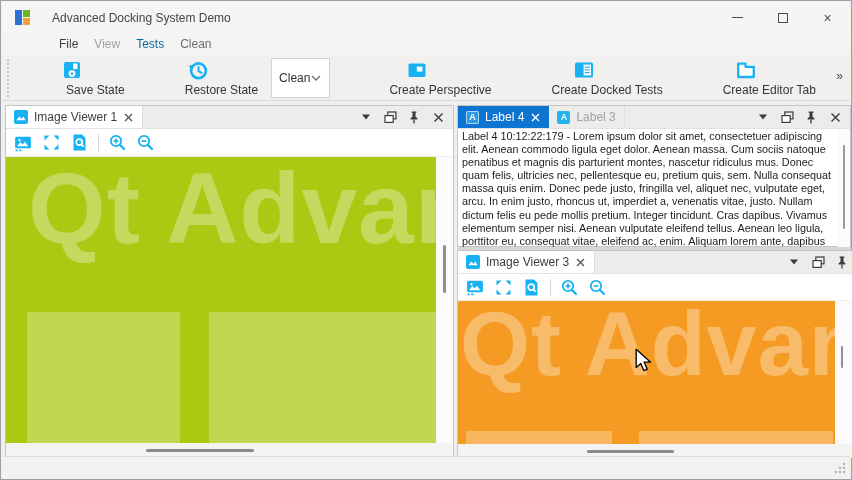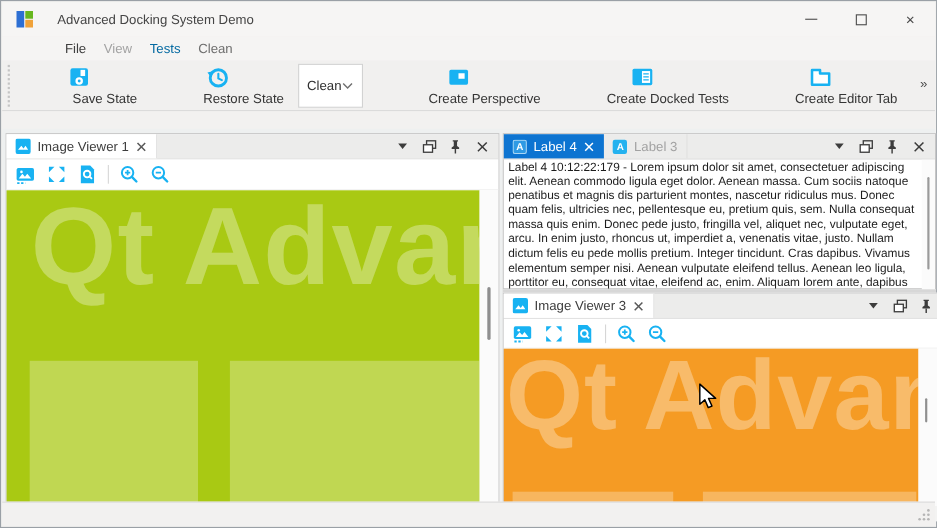--- a/index.html
+++ b/index.html
@@ -29,21 +29,21 @@
   .toolbar { position:absolute; left:1px; right:1px; top:54px; height:46px; background:#f1f0ef; border-bottom:1px solid #dbdbdb; display:flex; align-items:center; padding-left:4px; }
   .tb-handle { width:3px; height:38px; border-left:2px dotted #c4c4c4; margin:0 4px 0 1px; }
   .tbtn { display:flex; flex-direction:column; align-items:center; justify-content:flex-start; padding:2px 7px; height:42px; }
   .tbtn .ticon { height:24px; display:flex; align-items:center; }
   .tbtn .tlabel { font-size:12px; color:#353535; margin-top:1px; white-space:nowrap;margin-left:46px; }
   .combo { width:95px; height:40px; background:#fff; border:1px solid #d2d2d2; display:flex; align-items:center; padding:0 7px; font-size:12px; color:#2f2f2f; margin:0 6px; }
   .combo svg { margin-left:auto; }
   .tb-overflow { position:absolute; right:7px; top:14px; font-size:12px; color:#4a4a4a; }
 
   
-  .dockarea { position:absolute; left:1px; right:1px; top:116px; height:357px; background:#eef0f0; }
+  .dockarea { position:absolute; left:1px; right:1px; top:100px; height:357px; background:#eef0f0; }
   .dock { position:absolute; background:#fff; border:1px solid #c6c6c6; }
   .dock-left   { left:3px;  top:4px;   width:449px; height:352px; }
   .dock-rtop   { left:455px; top:4px;  width:394px; height:142px; }
   .dock-rbot   { left:455px; top:149px; width:425px; height:207px; }
   .splitter-h  { position:absolute; left:455px; top:146px; width:394px; height:3px; background:#d7d7d7; }
 
   
   .dtabbar { height:23px; background:#ececeb; display:flex; align-items:stretch; border-bottom:1px solid #e2e2e2; }
   .dtab { display:flex; align-items:center; gap:6px; padding:0 8px; font-size:12px; }
   .dtab.active-white { background:#fff; color:#3d3d3d; border-right:1px solid #ddd; }

